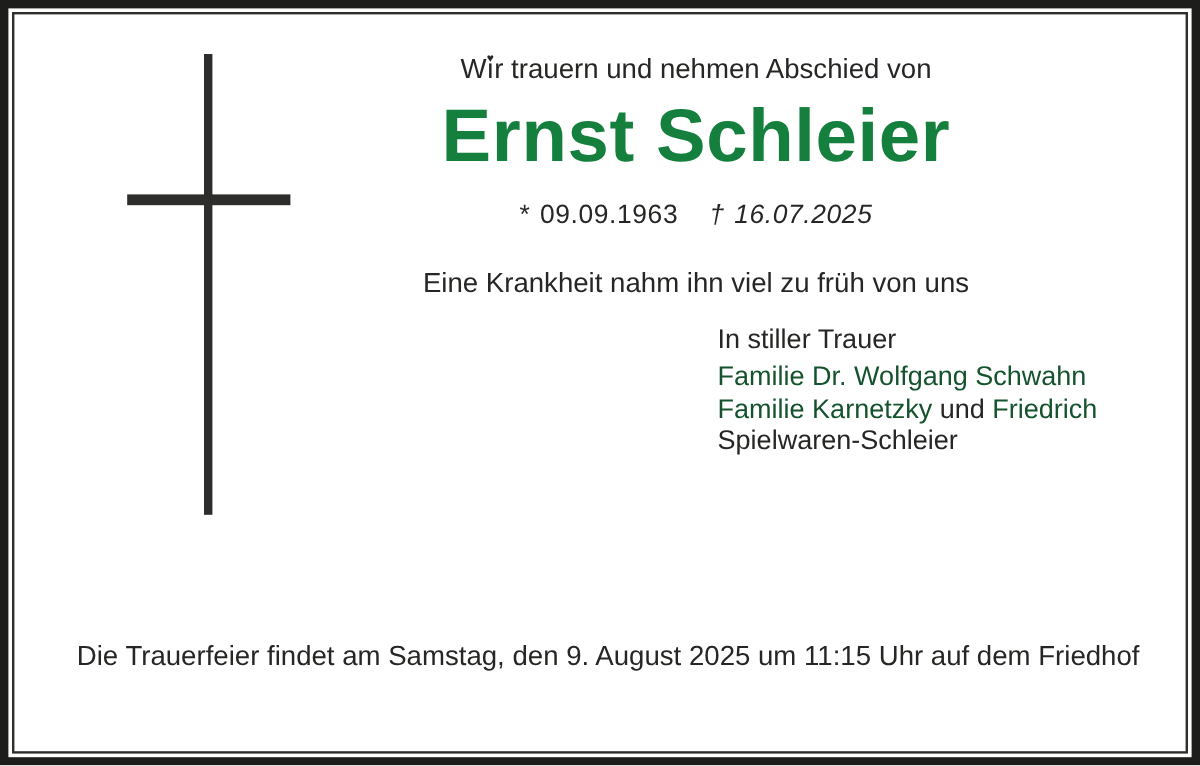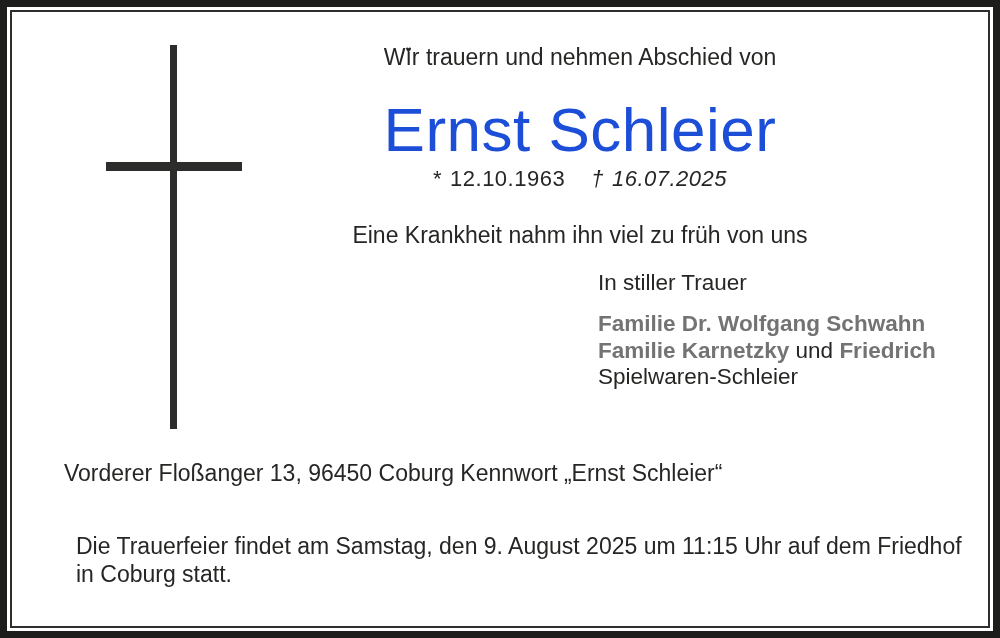--- a/index.html
+++ b/index.html
@@ -27,69 +27,67 @@
   
   .cross { position: absolute; left: 106px; top: 45px; width: 136px; height: 384px; }
   .cross .bar-v { position: absolute; left: 64px; top: 0; width: 7px; height: 384px; background: #2d2d2b; }
   .cross .bar-h { position: absolute; left: 0; top: 117px; width: 136px; height: 9px; background: #2d2d2b; }
 
   
   .center-col { position: absolute; left: 200px; top: 0; width: 760px; text-align: center; }
   .intro { position: absolute; top: 42px; left: 0; width: 100%; font-size: 23px; line-height: 30px; }
   .iwrap { position: relative; display: inline-block; }
   .tittle-heart { position: absolute; top: 3px; left: 50%; transform: translateX(-50%); font-size: 10px; line-height: 1; }
-  .deceased { position: absolute; top: 94px; left: 0; width: 100%; font-size: 62px; line-height: 72px; font-weight: 400; letter-spacing: 0.5px; color: #1d4ed8; }
+  .deceased { position: absolute; top: 78px; left: 0; width: 100%; font-size: 62px; line-height: 72px; font-weight: 700; letter-spacing: 0.5px; color: #15803d; }
   .dates { position: absolute; top: 164px; left: 0; width: 100%; font-size: 22px; line-height: 30px; letter-spacing: 0.5px; }
   .dates .sym { margin-right: 8px; }
   .dates .death-group { margin-left: 26px; font-style: italic; }
   .tribute { position: absolute; top: 220px; left: 0; width: 100%; font-size: 23px; line-height: 30px; }
 
   
   .mourners { position: absolute; left: 598px; top: 270px; text-align: left; }
-  .mourners .heading { font-size: 22.5px; line-height: 26px; margin-bottom: 15px; white-space: nowrap; }
+  .mourners .heading { font-size: 22.5px; line-height: 26px; margin-bottom: 5px; white-space: nowrap; }
   .mourners .line { font-size: 22.5px; line-height: 26.5px; white-space: nowrap; }
-  .mourners .b { font-weight: 700; color: #737373; }
+  .mourners .b { font-weight: 400; color: #14532d; }
 
   
   .condolence { position: absolute; left: 64px; top: 460px; }
-  .funeral { position: absolute; left: 76px; top: 533px; }
+  .funeral { position: absolute; left: 64px; top: 533px; }
   .para-line { font-size: 23px; line-height: 27.5px; white-space: nowrap; }
 </style>
 </head>
 <body>
 
 <div class="notice">
 
   <div class="frame-outer"></div>
   <div class="frame-inner"></div>
 
   <div class="cross">
     <div class="bar-v"></div>
     <div class="bar-h"></div>
   </div>
 
   <div class="center-col">
     <div class="intro"><span>W</span><span class="iwrap"><span class="tittle-heart">♥</span><span>ı</span></span><span>r trauern und nehmen Abschied von</span></div>
 
     <div class="deceased">Ernst Schleier</div>
 
-    <div class="dates"><span><span class="sym">*</span><span>12.10.1963</span></span><span class="death-group"><span class="sym">†</span><span>16.07.2025</span></span></div>
+    <div class="dates"><span><span class="sym">*</span><span>09.09.1963</span></span><span class="death-group"><span class="sym">†</span><span>16.07.2025</span></span></div>
 
     <div class="tribute">Eine Krankheit nahm ihn viel zu früh von uns</div>
   </div>
 
   <div class="mourners">
     <div class="heading">In stiller Trauer</div>
     <div class="line"><span class="b">Familie Dr. Wolfgang Schwahn</span></div>
     <div class="line"><span class="b">Familie Karnetzky</span><span> und </span><span class="b">Friedrich</span></div>
     <div class="line"><span>Spielwaren-Schleier</span></div>
   </div>
 
   <div class="condolence">
-    <div class="para-line">Vorderer Floßanger 13, 96450 Coburg Kennwort „Ernst Schleier“</div>
   </div>
 
   <div class="funeral">
     <div class="para-line">Die Trauerfeier findet am Samstag, den 9. August 2025 um 11:15 Uhr auf dem Friedhof</div>
-    <div class="para-line">in Coburg statt.</div>
   </div>
 
 </div>
 
 </body></html>

